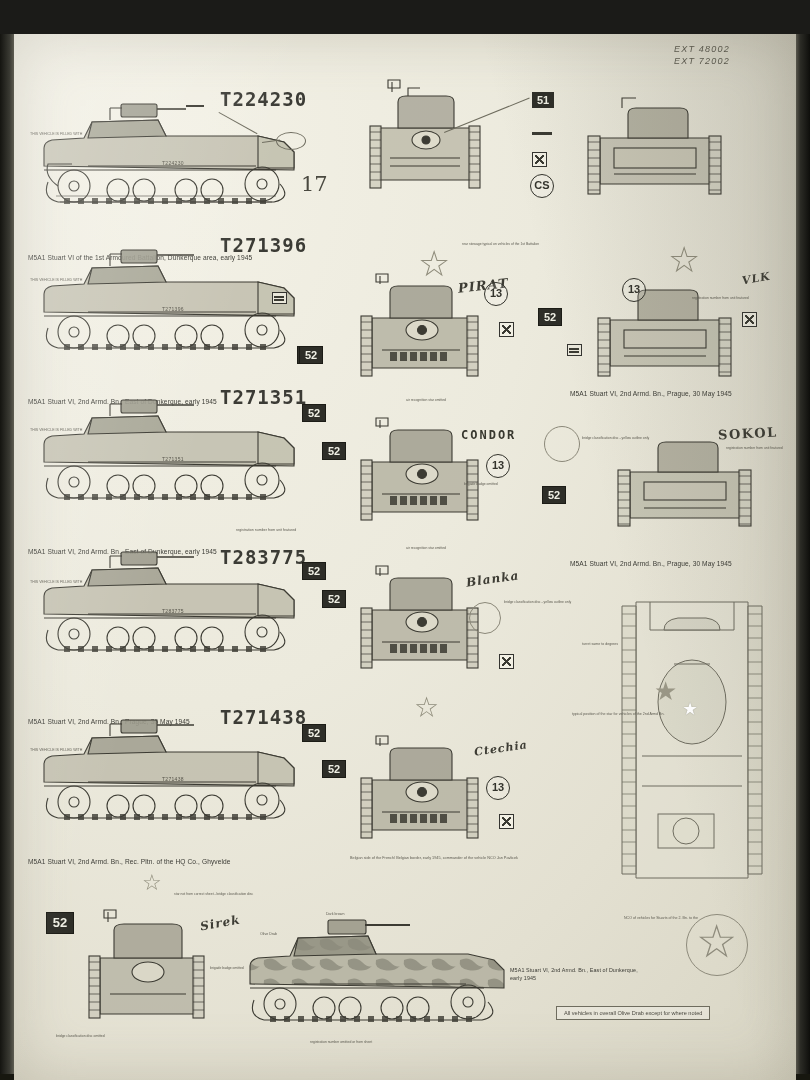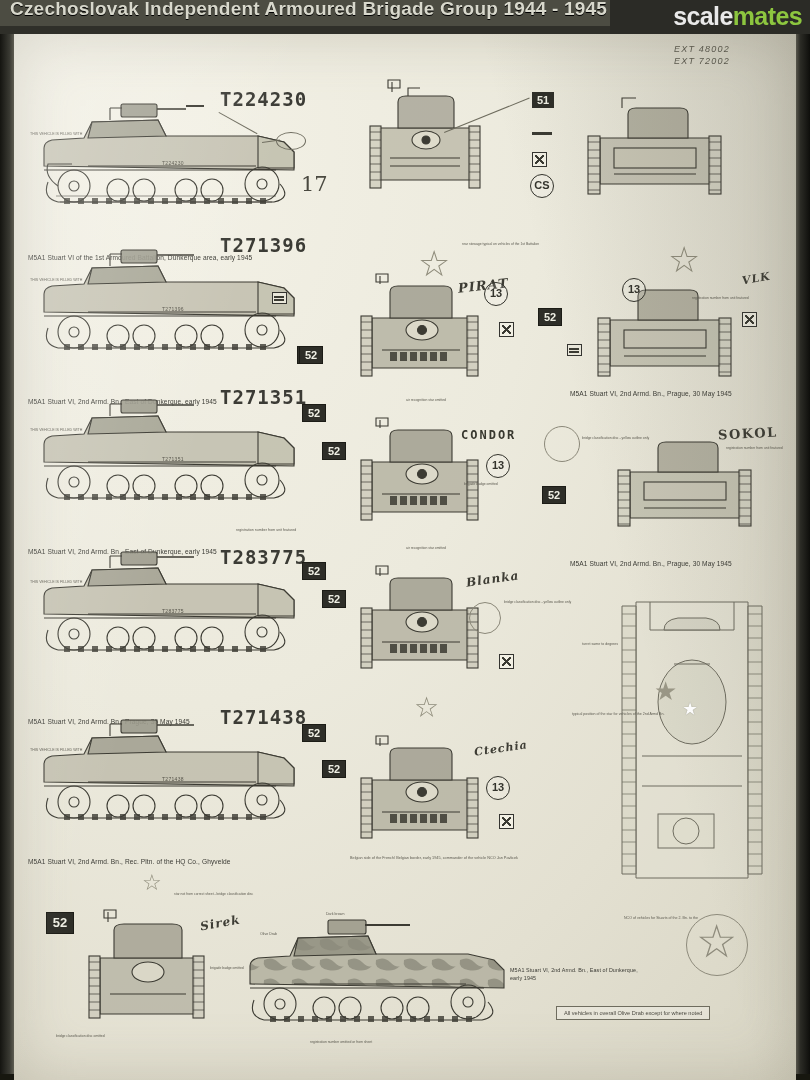--- a/index.html
+++ b/index.html
@@ -78,28 +78,20 @@
 
   
   .tank{position:absolute;}
   .tank svg{display:block;}
 </style>
 </head>
 <body>
 
 <div id="stage">
 
-  <div class="banner">
-    <div class="boxart"></div>
-    <div class="boxtail"></div>
-    <div class="boxtitle">Czechoslovak Independent Armoured Brigade Group 1944 - 1945</div>
-    <div class="wm">
-      <span class="s1">scale</span><span class="s2">mates</span>
-    </div>
-  </div>
 
   <div class="edge-l"></div>
   <div class="edge-r"></div>
   <div class="edge-b"></div>
 
   <div class="sheet">
 
     <div class="extcode" style="left:660px;top:10px;">EXT 48002</div>
     <div class="extcode" style="left:660px;top:22px;">EXT 72002</div>
 

